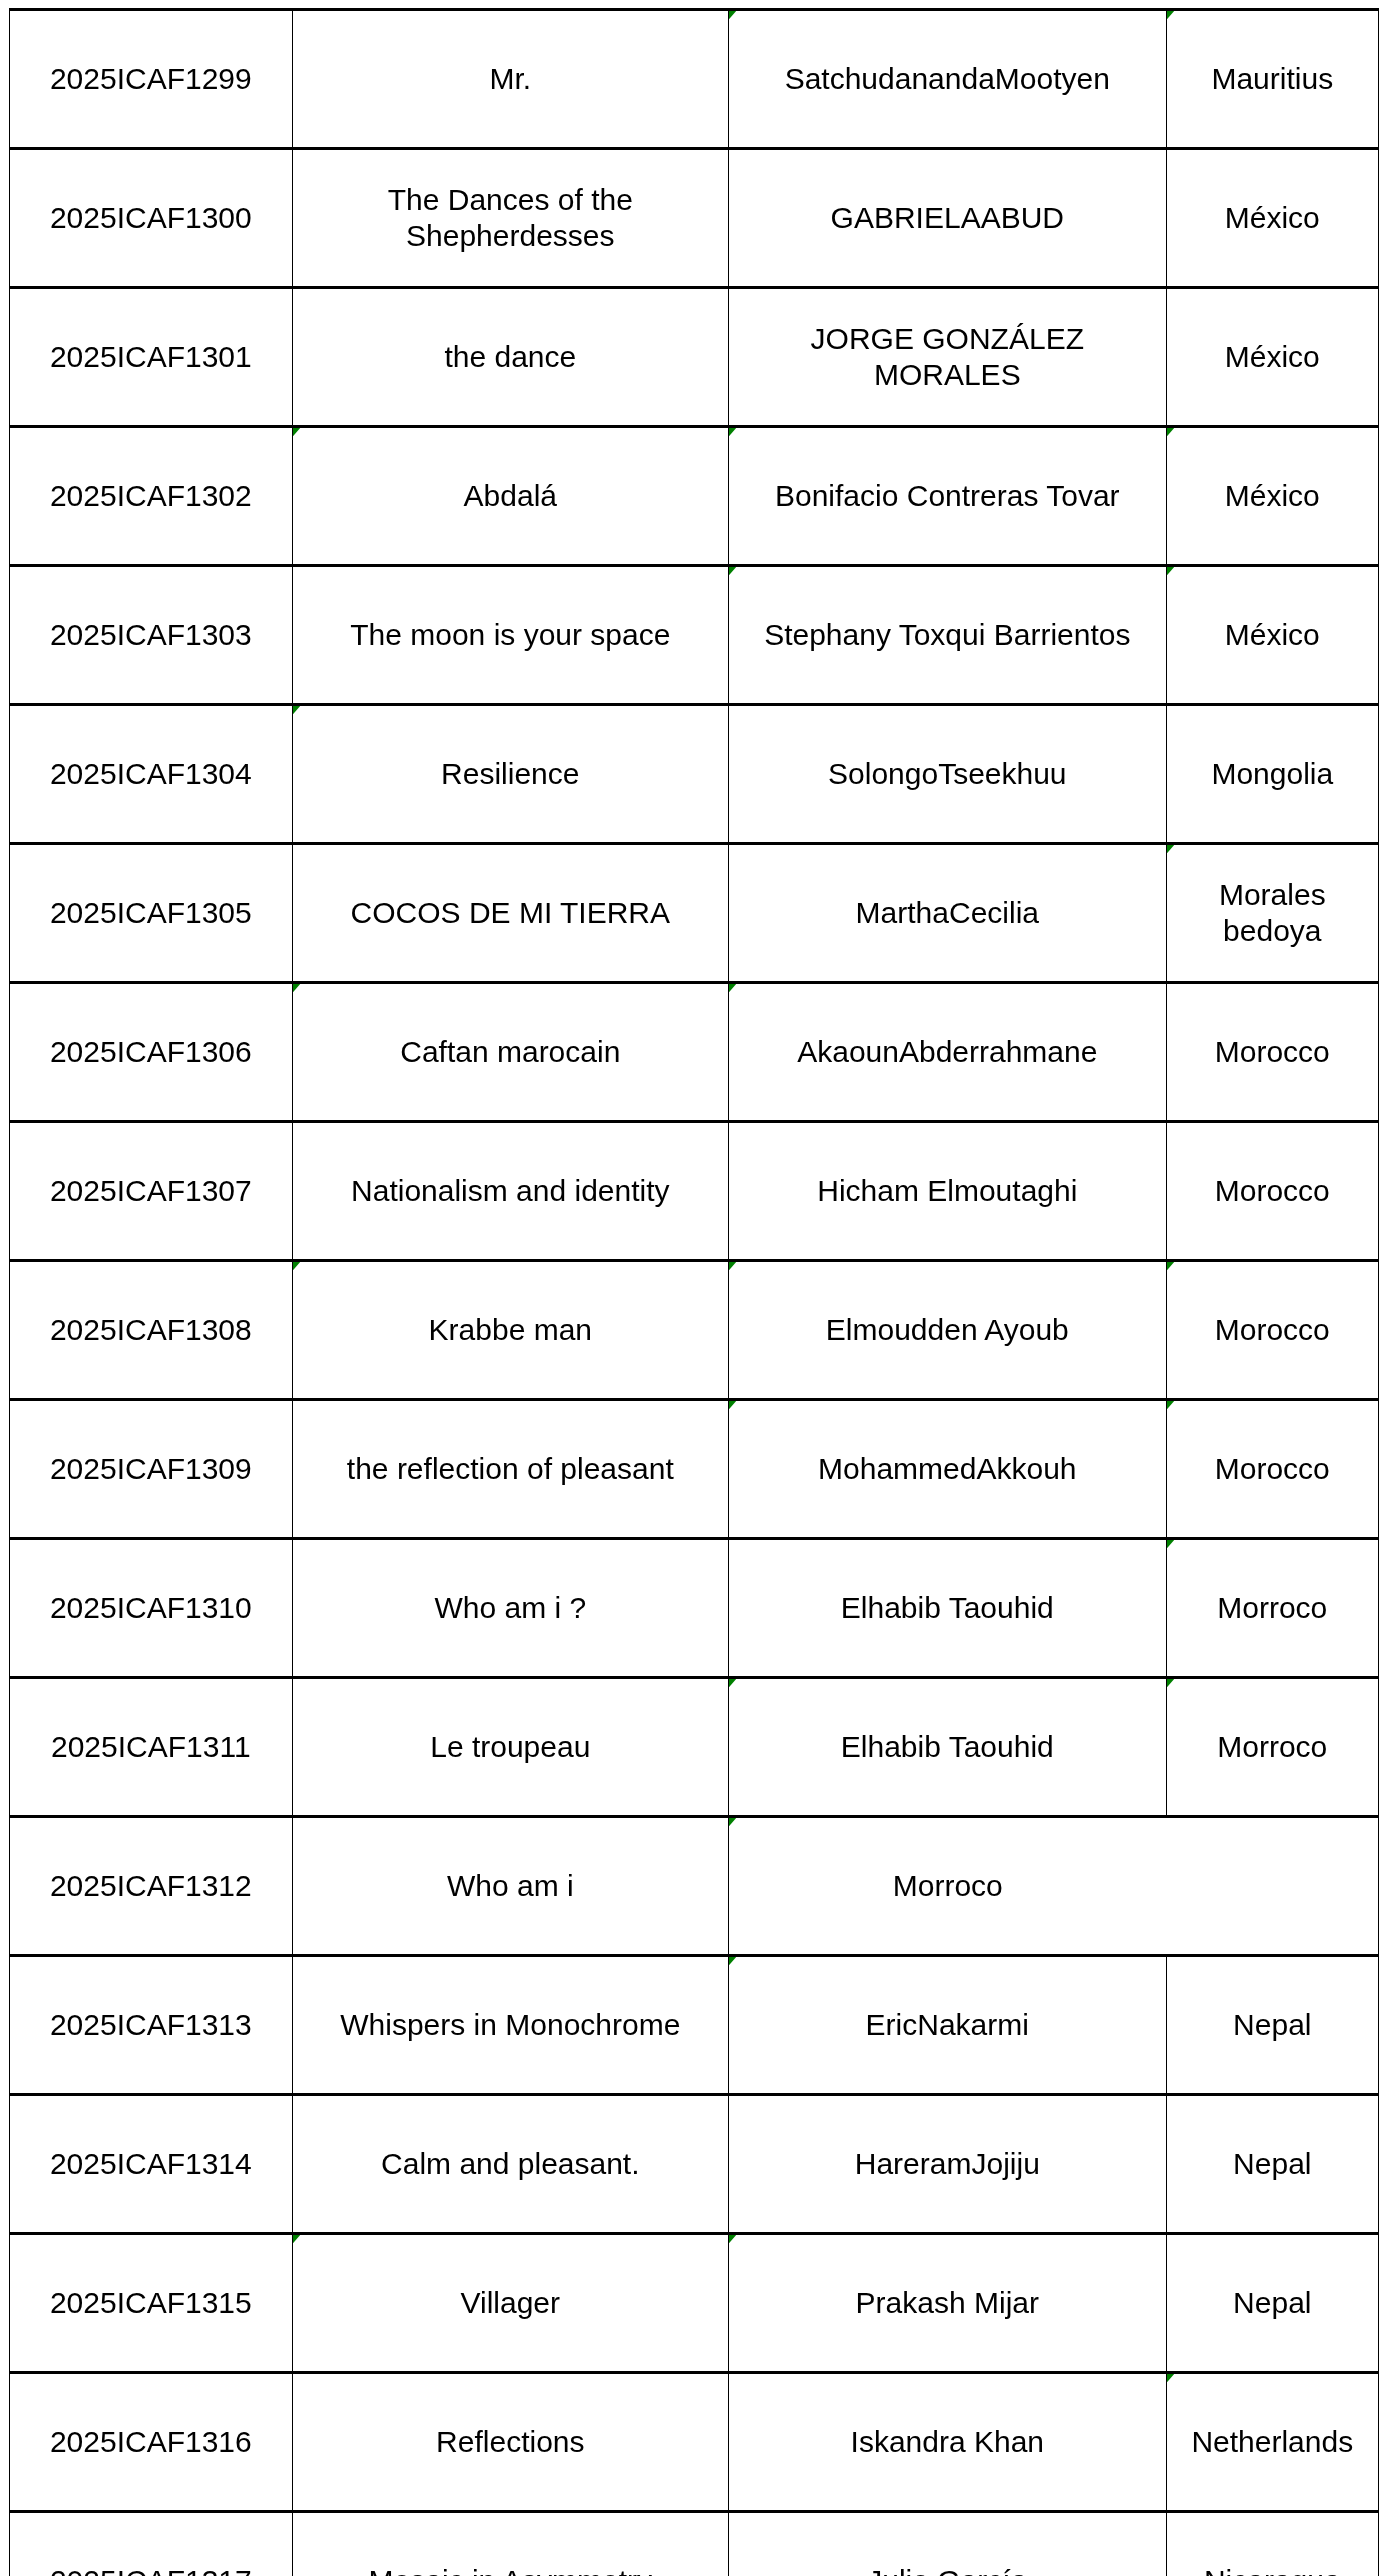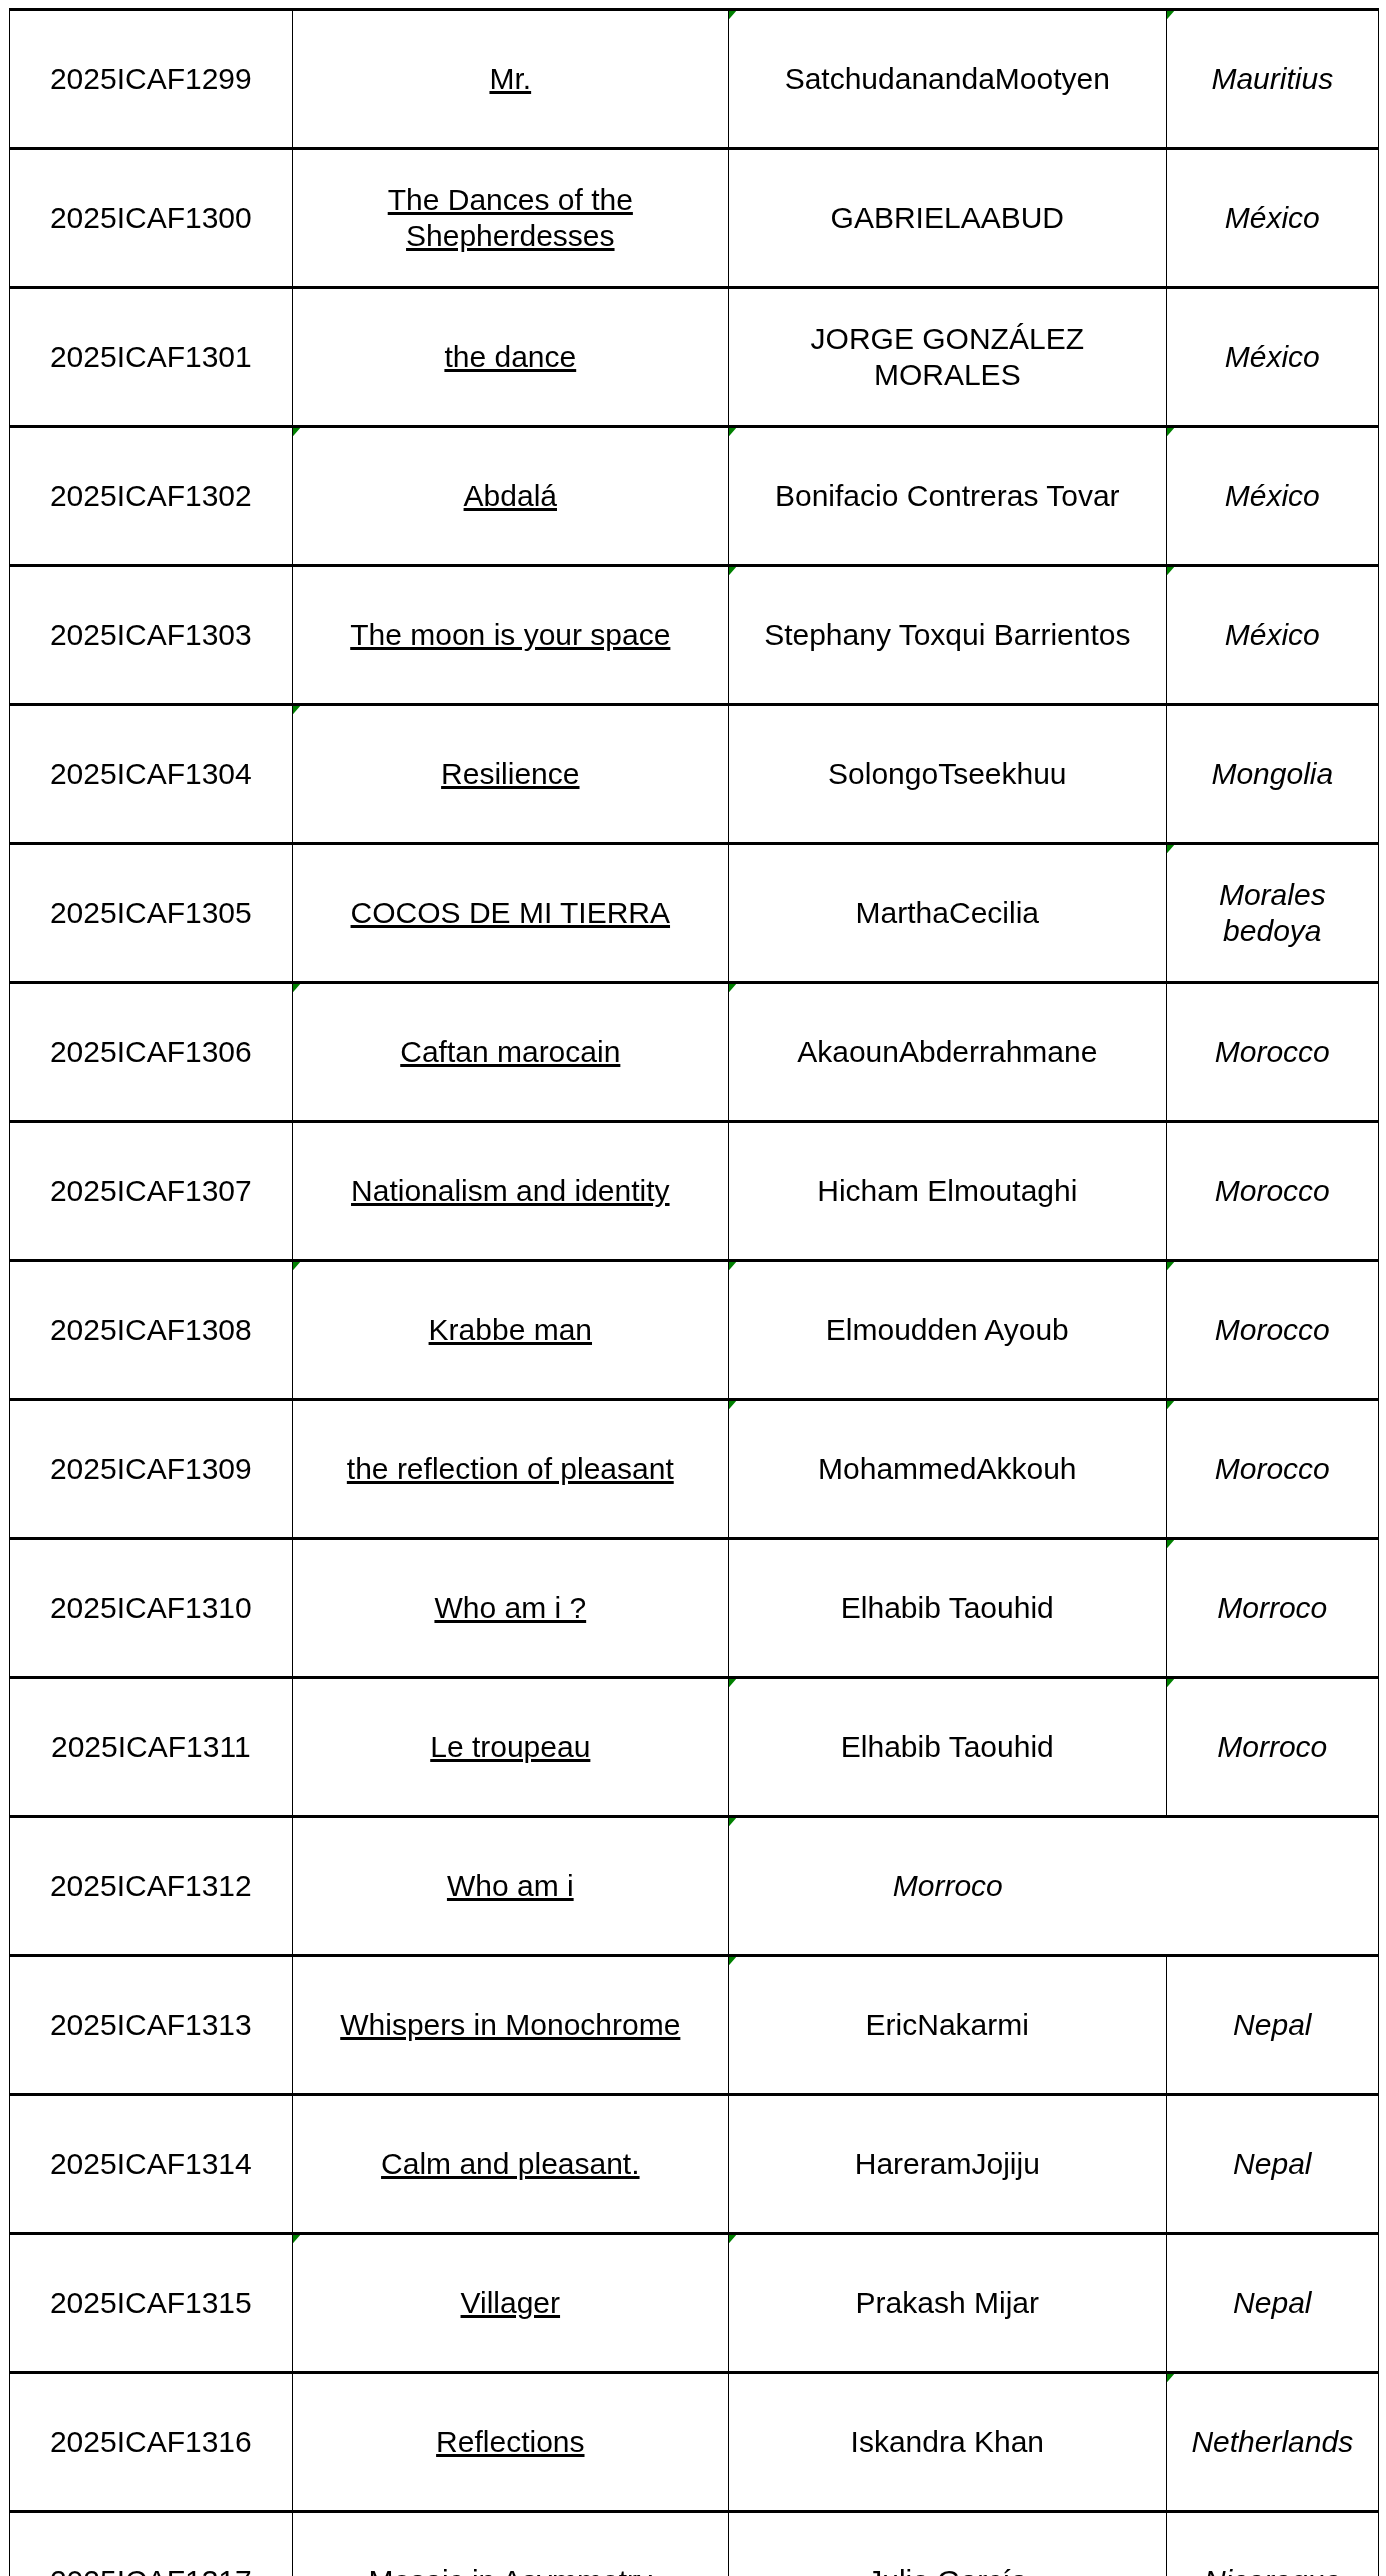--- a/index.html
+++ b/index.html
@@ -41,24 +41,23 @@
     display: flex;
     align-items: center;
     justify-content: center;
     text-align: center;
     font-size: 30px;
     line-height: 36px;
     overflow: hidden;
   }
   .cell:last-child {
     border-right: none;
-    font-style: italic;
   }
   .c0 { padding: 0 7.2px; }
-  .c1 { padding: 16px 26px; text-decoration: underline; }
+  .c1 { padding: 16px 26px; }
   .c2 { padding: 9px 26px; }
   .c3 { padding: 0 6.2px; }
   .flag {
     position: absolute;
     top: 0;
     left: 0;
     width: 7.7px;
     height: 8.8px;
     clip-path: polygon(0 0, 100% 0, 0 100%);
   }

